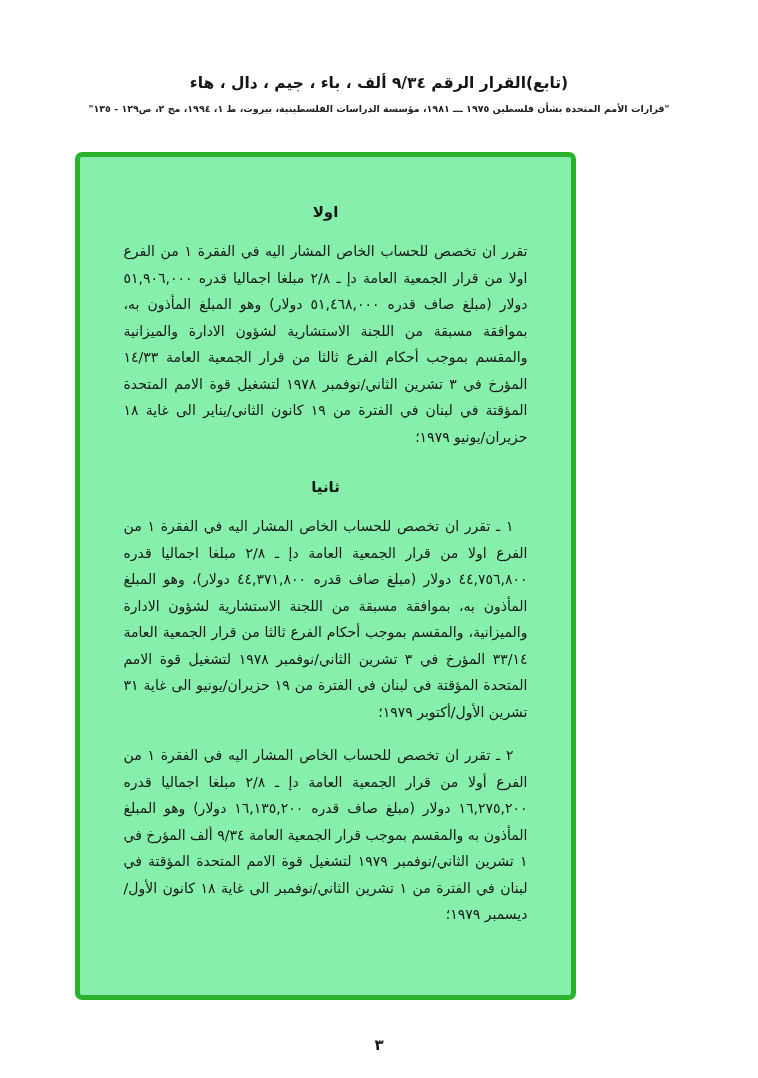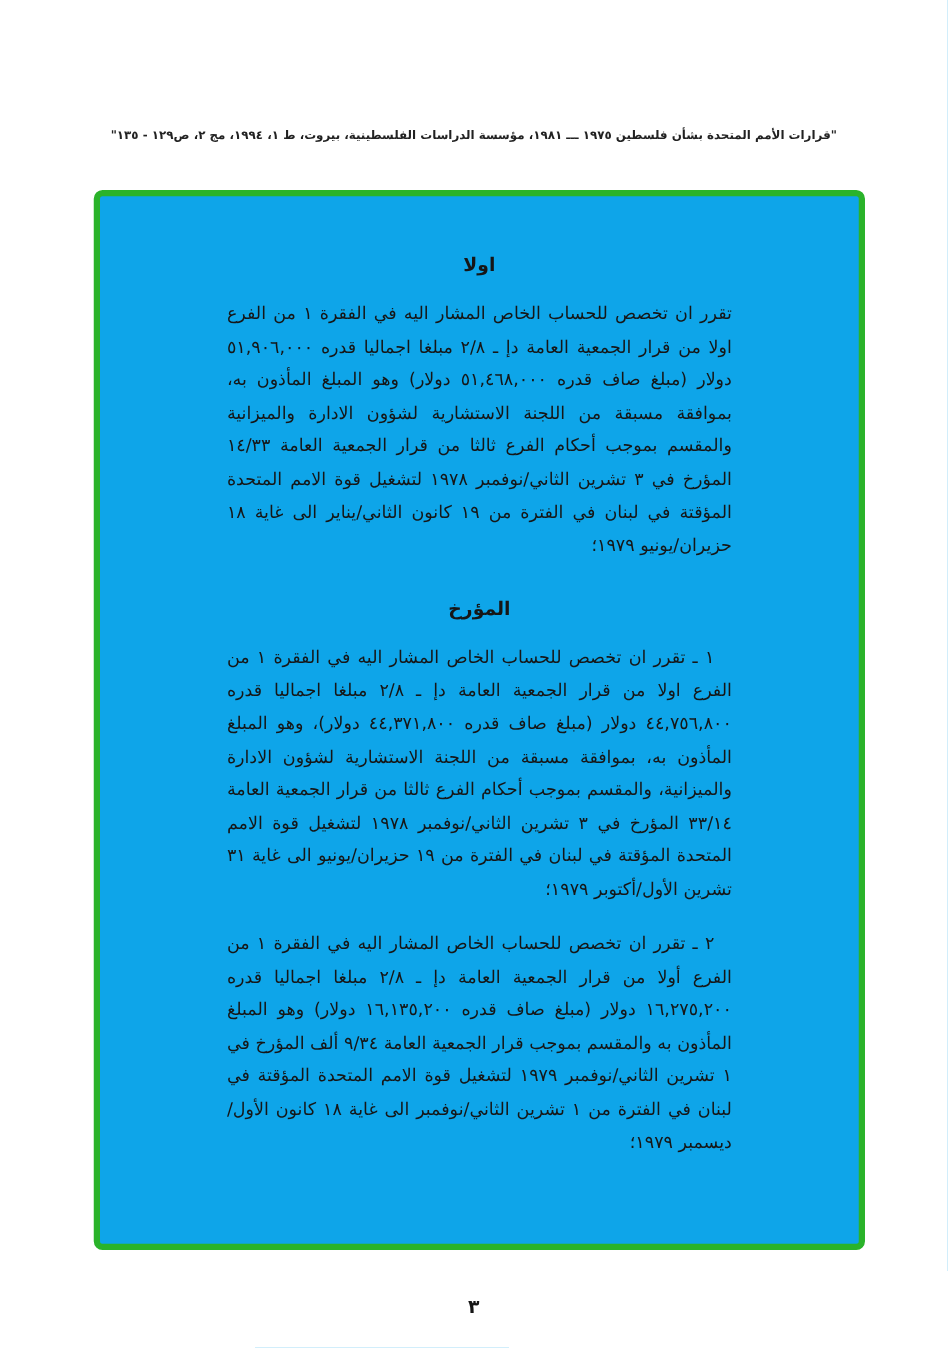--- a/index.html
+++ b/index.html
@@ -26,25 +26,25 @@
     top: 103px; left: 0; right: 0;
     text-align: center;
     direction: rtl;
     font-weight: 700;
     font-size: 9.5px;
     color: #222222;
   }
   .frame {
     position: absolute;
     left: 75px; top: 152px;
-    width: 617px; height: 848px;
+    width: 501px; height: 848px;
     box-sizing: border-box;
     border: 5px solid #2ab32a;
     border-radius: 7px;
-    background: #0ea5e9;
+    background: #86efac;
   }
   .content {
     width: 404px;
     margin: 0 auto;
     direction: rtl;
   }
   .sec-head {
     text-align: center;
     font-weight: 700;
     font-size: 15px;
@@ -65,31 +65,32 @@
     text-align: center;
     font-weight: 700;
     font-size: 15px;
   }
 </style>
 </head>
 <body>
 
 <div class="page">
 
+  <div class="hdr-title">(تابع)القرار الرقم ٩/٣٤ ألف ، باء ، جيم ، دال ، هاء</div>
 
   <div class="hdr-src">"قرارات الأمم المتحدة بشأن فلسطين ١٩٧٥ ـــ ١٩٨١، مؤسسة الدراسات الفلسطينية، بيروت، ط ١، ١٩٩٤، مج ٢، ص١٢٩ - ١٣٥"</div>
 
   <div class="frame" style="border-color: rgb(42, 179, 42);">
     <div class="content">
 
       <div class="sec-head first">اولا</div>
 
       <p class="para"><b>تقرر</b><span> ان تخصص للحساب الخاص المشار اليه في الفقرة ١ من الفرع اولا من قرار الجمعية العامة دإ ـ ٢/٨ مبلغا اجماليا قدره ٥١,٩٠٦,٠٠٠ دولار (مبلغ صاف قدره ٥١,٤٦٨,٠٠٠ دولار) وهو المبلغ المأذون به، بموافقة مسبقة من اللجنة الاستشارية لشؤون الادارة والميزانية والمقسم بموجب أحكام الفرع ثالثا من قرار الجمعية العامة ١٤/٣٣ المؤرخ في ٣ تشرين الثاني/نوفمبر ١٩٧٨ لتشغيل قوة الامم المتحدة المؤقتة في لبنان في الفترة من ١٩ كانون الثاني/يناير الى غاية ١٨ حزيران/يونيو ١٩٧٩؛</span></p>
 
-      <div class="sec-head second">المؤرخ</div>
+      <div class="sec-head second">ثانيا</div>
 
       <p class="para num-indent"><span>١ ـ </span><b>تقرر</b><span> ان تخصص للحساب الخاص المشار اليه في الفقرة ١ من الفرع اولا من قرار الجمعية العامة دإ ـ ٢/٨ مبلغا اجماليا قدره ٤٤,٧٥٦,٨٠٠ دولار (مبلغ صاف قدره ٤٤,٣٧١,٨٠٠ دولار)، وهو المبلغ المأذون به، بموافقة مسبقة من اللجنة الاستشارية لشؤون الادارة والميزانية، والمقسم بموجب أحكام الفرع ثالثا من قرار الجمعية العامة ٣٣/١٤ المؤرخ في ٣ تشرين الثاني/نوفمبر ١٩٧٨ لتشغيل قوة الامم المتحدة المؤقتة في لبنان في الفترة من ١٩ حزيران/يونيو الى غاية ٣١ تشرين الأول/أكتوبر ١٩٧٩؛</span></p>
 
       <p class="para num-indent"><span>٢ ـ </span><b>تقرر</b><span> ان تخصص للحساب الخاص المشار اليه في الفقرة ١ من الفرع أولا من قرار الجمعية العامة دإ ـ ٢/٨ مبلغا اجماليا قدره ١٦,٢٧٥,٢٠٠ دولار (مبلغ صاف قدره ١٦,١٣٥,٢٠٠ دولار) وهو المبلغ المأذون به والمقسم بموجب قرار الجمعية العامة ٩/٣٤ ألف المؤرخ في ١ تشرين الثاني/نوفمبر ١٩٧٩ لتشغيل قوة الامم المتحدة المؤقتة في لبنان في الفترة من ١ تشرين الثاني/نوفمبر الى غاية ١٨ كانون الأول/ديسمبر ١٩٧٩؛</span></p>
 
     </div>
   </div>
 
   <div class="page-num">٣</div>
 

